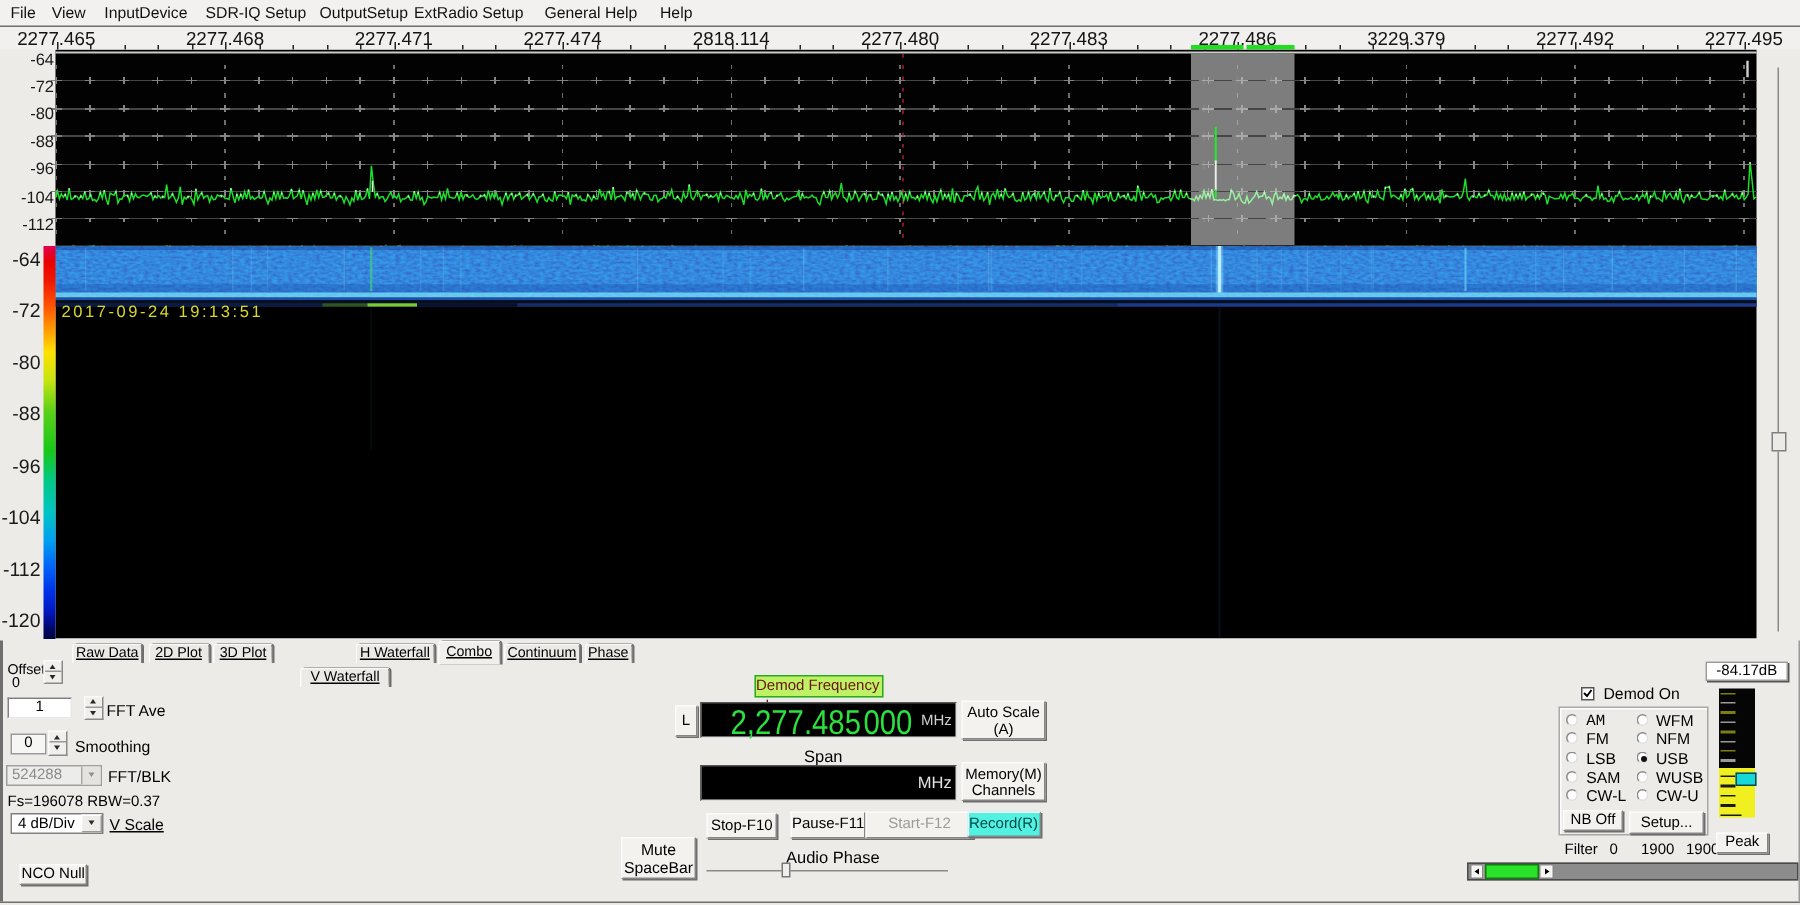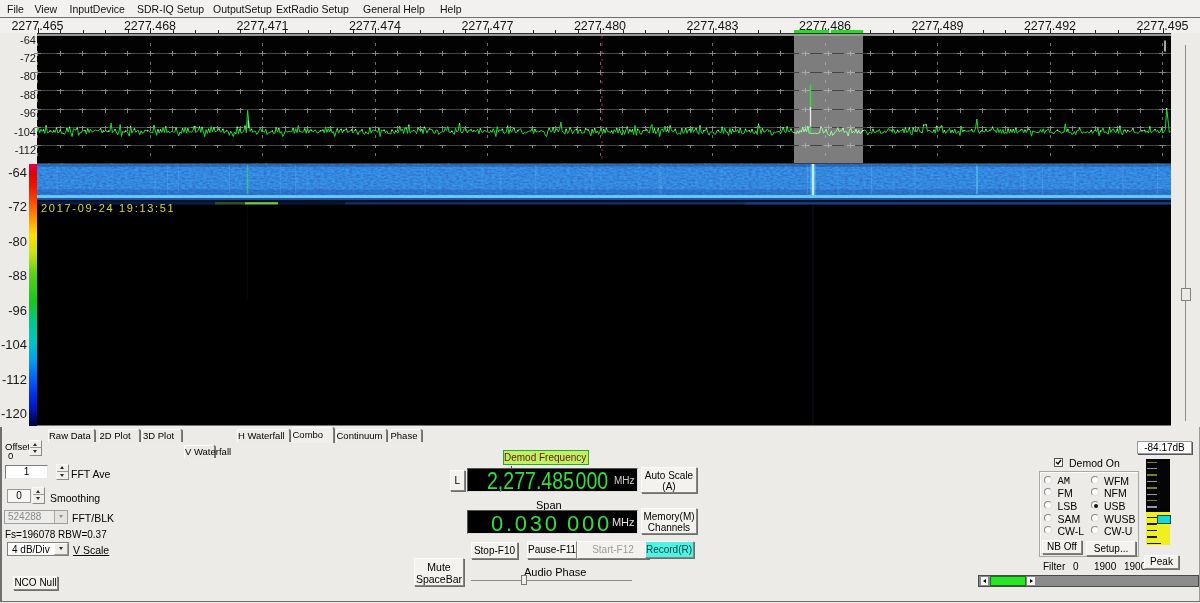--- a/index.html
+++ b/index.html
@@ -2,21 +2,21 @@
 <html><head><meta charset="utf-8"><style>
 * { margin:0; padding:0; box-sizing:border-box; }
 body { width:1200px; height:603px; font-family:"Liberation Sans", sans-serif; background:#ecebe8; overflow:hidden; position:relative; }
 .abs { position:absolute; }
 .flabel { position:absolute; top:1px; width:80px; text-align:center; font-size:12.5px; color:#141414; }
 .db1 { position:absolute; right:1164px; width:36px; text-align:right; font-size:11px; color:#1a1a1a; }
 .db2 { position:absolute; left:1px; width:26px; text-align:right; font-size:13px; color:#1a1a1a; }
 .btn { position:absolute; background:#f3f2ef; border:1px solid #858585; border-top-color:#fbfbfb; border-left-color:#fbfbfb; box-shadow:1px 1px 0 #6e6e6e; font-size:10px; color:#000; text-align:center; white-space:nowrap; }
 .edit { position:absolute; background:#fff; border:1px solid #7f7f7f; border-bottom-color:#e8e8e8; border-right-color:#e8e8e8; font-size:10px; color:#000; }
 .lbl { position:absolute; font-size:10.5px; color:#000; white-space:nowrap; }
-.tab { position:absolute; top:428.5px; height:13.5px; background:#eceae7; border:1px solid #7f7f7f; border-bottom:none; border-top-color:#fbfbfb; border-left-color:#fbfbfb; border-radius:2.5px 2.5px 0 0; box-shadow:1px 0 0 #6e6e6e; font-size:9.5px; line-height:12.5px; color:#000; white-space:nowrap; }
+.tab { position:absolute; top:428.5px; height:13.5px; background:#eceae7; border:1px solid #7f7f7f; border-bottom:none; border-top-color:#fbfbfb; border-left-color:#fbfbfb; border-radius:2.5px 2.5px 0 0; box-shadow:1px 0 0 #6e6e6e; font-size:9.5px; text-align:center; line-height:12.5px; color:#000; white-space:nowrap;text-decoration:underline; }
 .spin { position:absolute; width:13px; background:#f0efec; border:1px solid #8a8a8a; border-top-color:#fafafa; border-left-color:#fafafa; }
 .spin .u, .spin .d { height:50%; position:relative; }
 .tri-u { position:absolute; left:50%; top:50%; margin:-1.5px 0 0 -2.5px; width:0; height:0; border-left:2.5px solid transparent; border-right:2.5px solid transparent; border-bottom:3.5px solid #2a2a2a; }
 .tri-d { position:absolute; left:50%; top:50%; margin:-1.5px 0 0 -2.5px; width:0; height:0; border-left:2.5px solid transparent; border-right:2.5px solid transparent; border-top:3.5px solid #2a2a2a; }
 .spin .u { border-bottom:1px solid #999; }
 .radio { position:absolute; width:8px; height:8px; border-radius:50%; background:#fdfdfd; border:1px solid #8a8a8a; border-bottom-color:#e0e0e0; border-right-color:#e0e0e0; }
 .rlbl { position:absolute; font-size:10.5px; color:#000; }
 </style></head><body>
 <div class="abs" style="left:0;top:0;width:1200px;height:16.5px;background:#f2f1ef;"></div>
 <div class="abs" style="left:7px;top:2.8px;font-size:10.5px;color:#111;">File</div>
@@ -26,25 +26,25 @@
 <div class="abs" style="left:213px;top:2.8px;font-size:10.5px;color:#111;">OutputSetup</div>
 <div class="abs" style="left:276px;top:2.8px;font-size:10.5px;color:#111;">ExtRadio Setup</div>
 <div class="abs" style="left:363px;top:2.8px;font-size:10.5px;color:#111;">General Help</div>
 <div class="abs" style="left:440px;top:2.8px;font-size:10.5px;color:#111;">Help</div>
 <div class="abs" style="left:0;top:16.5px;width:1200px;height:1.2px;background:#6f6f6f;"></div>
 <div class="abs" style="left:0;top:17.7px;width:1200px;height:15.3px;background:#f1f0ee;">
     <div class="flabel" style="left:-2.5px;">2277.465</div>
     <div class="flabel" style="left:110.0px;">2277.468</div>
     <div class="flabel" style="left:222.5px;">2277.471</div>
     <div class="flabel" style="left:335.0px;">2277.474</div>
-    <div class="flabel" style="left:447.5px;">2277.477</div>
+    <div class="flabel" style="left:447.5px;">2818.114</div>
     <div class="flabel" style="left:560.0px;">2277.480</div>
     <div class="flabel" style="left:672.5px;">2277.483</div>
     <div class="flabel" style="left:785.0px;">2277.486</div>
-    <div class="flabel" style="left:897.5px;">2277.489</div>
+    <div class="flabel" style="left:897.5px;">3229.379</div>
     <div class="flabel" style="left:1010.0px;">2277.492</div>
     <div class="flabel" style="left:1122.5px;">2277.495</div>
     <div style="position:absolute;left:37.5px;top:10.3px;width:1px;height:5px;background:#222;"></div>
     <div style="position:absolute;left:60.0px;top:12.3px;width:1px;height:3px;background:#222;"></div>
     <div style="position:absolute;left:82.5px;top:12.3px;width:1px;height:3px;background:#222;"></div>
     <div style="position:absolute;left:105.0px;top:12.3px;width:1px;height:3px;background:#222;"></div>
     <div style="position:absolute;left:127.5px;top:12.3px;width:1px;height:3px;background:#222;"></div>
     <div style="position:absolute;left:150.0px;top:10.3px;width:1px;height:5px;background:#222;"></div>
     <div style="position:absolute;left:172.5px;top:12.3px;width:1px;height:3px;background:#222;"></div>
     <div style="position:absolute;left:195.0px;top:12.3px;width:1px;height:3px;background:#222;"></div>
@@ -688,21 +688,21 @@
 <div class="db2" style="top:268.0px;">-88</div>
 <div class="db2" style="top:302.5px;">-96</div>
 <div class="db2" style="top:337.0px;">-104</div>
 <div class="db2" style="top:371.5px;">-112</div>
 <div class="db2" style="top:406.0px;">-120</div>
 <div class="abs" style="left:1185px;top:45px;width:1.4px;height:376px;background:#8a8a8a;"></div>
 <div class="abs" style="left:1180.5px;top:288px;width:10px;height:13px;background:#eceae6;border:1px solid #808080;"></div>
 <div class="tab" style="left:48px;width:47px;">Raw Data</div>
 <div class="tab" style="left:98.5px;width:41px;">2D Plot</div>
 <div class="tab" style="left:142px;width:40px;">3D Plot</div>
-<div class="tab" style="left:184px;width:31px;margin-top:16px;">V Waterfall</div>
+<div class="tab" style="left:200px;width:60px;margin-top:16px;">V Waterfall</div>
 <div class="tab" style="left:237px;width:52.5px;">H Waterfall</div>
 <div class="tab" style="left:291.5px;width:42.5px;top:427px;height:15.5px;background:#f0efec;line-height:14px;">Combo</div>
 <div class="tab" style="left:335.5px;width:51.5px;">Continuum</div>
 <div class="tab" style="left:389.5px;width:32px;">Phase</div>
 <div class="lbl" style="left:5px;top:440.5px;font-size:9.5px;">Offset</div>
 <div class="lbl" style="left:8px;top:449.5px;font-size:9.5px;">0</div>
 <div class="spin" style="left:29px;top:440px;height:16px;">
     <div class="u">
       <i class="tri-u"></i>
     </div>
@@ -742,21 +742,20 @@
 <div class="btn" style="left:13px;top:560px;width:45px;height:13.5px;line-height:12px;margin-top:16px;">NCO Null</div>
 <div class="abs" style="left:503px;top:449.5px;width:86px;height:15px;background:#bef264;border:1px solid #2aa82a;font-size:10px;color:#6b1414;text-align:left;line-height:13px;">Demod Frequency - Ins</div>
 <div class="btn" style="left:449.5px;top:470px;width:15.5px;height:21px;line-height:19px;">L</div>
 <div class="abs" style="left:466.5px;top:468px;width:171px;height:24px;background:#000;border:1px solid #555;border-bottom-color:#ddd;border-right-color:#ddd;">
 <div style="position:absolute;left:19px;top:-1px;font-size:23px;color:#2ce03e;transform:scaleX(0.85);transform-origin:left top;white-space:nowrap;">2,277.485 000</div>
 <div style="position:absolute;right:2px;top:6px;font-size:10px;color:#cfd0cf;">MHz</div>
   </div>
 <div class="btn" style="left:641px;top:467px;width:56px;height:26px;line-height:11px;padding-top:2px;">Auto Scale<br>(A)</div>
 <div class="lbl" style="left:536px;top:498.5px;font-size:11px;">Span</div>
 <div class="abs" style="left:466.5px;top:510px;width:171px;height:24px;background:#000;border:1px solid #555;border-bottom-color:#ddd;border-right-color:#ddd;">
-<div style="position:absolute;left:23.5px;top:-0.5px;font-size:22px;color:#2ce03e;letter-spacing:2.75px;white-space:nowrap;">0.030 000</div>
 <div style="position:absolute;right:2px;top:5px;font-size:11px;color:#e2e2e2;">MHz</div>
   </div>
 <div class="btn" style="left:641px;top:508px;width:56px;height:26px;line-height:11px;padding-top:2px;">Memory(M)<br>Channels</div>
 <div class="btn" style="left:471px;top:541.5px;width:47px;height:17px;line-height:15px;">Stop-F10</div>
 <div class="btn" style="left:527px;top:540.5px;width:50px;height:18px;line-height:16px;">Pause-F11</div>
 <div class="btn" style="left:577px;top:540.5px;width:72px;height:18px;line-height:16px;color:#9b9b9b;">Start-F12</div>
 <div class="btn" style="left:644.5px;top:541px;width:49px;height:17px;line-height:15px;background:#52f2e2;color:#073;font-weight:400;color:#004a4a;">Record(R)</div>
 <div class="btn" style="left:414px;top:557.5px;width:50px;height:28px;line-height:12px;padding-top:2px;font-size:10.5px;">Mute<br>SpaceBar</div>
 <div class="lbl" style="left:524px;top:565.5px;font-size:11px;">Audio Phase</div>
 <div class="abs" style="left:471px;top:579.8px;width:161px;height:1.6px;background:#8a8a8a;"></div>

